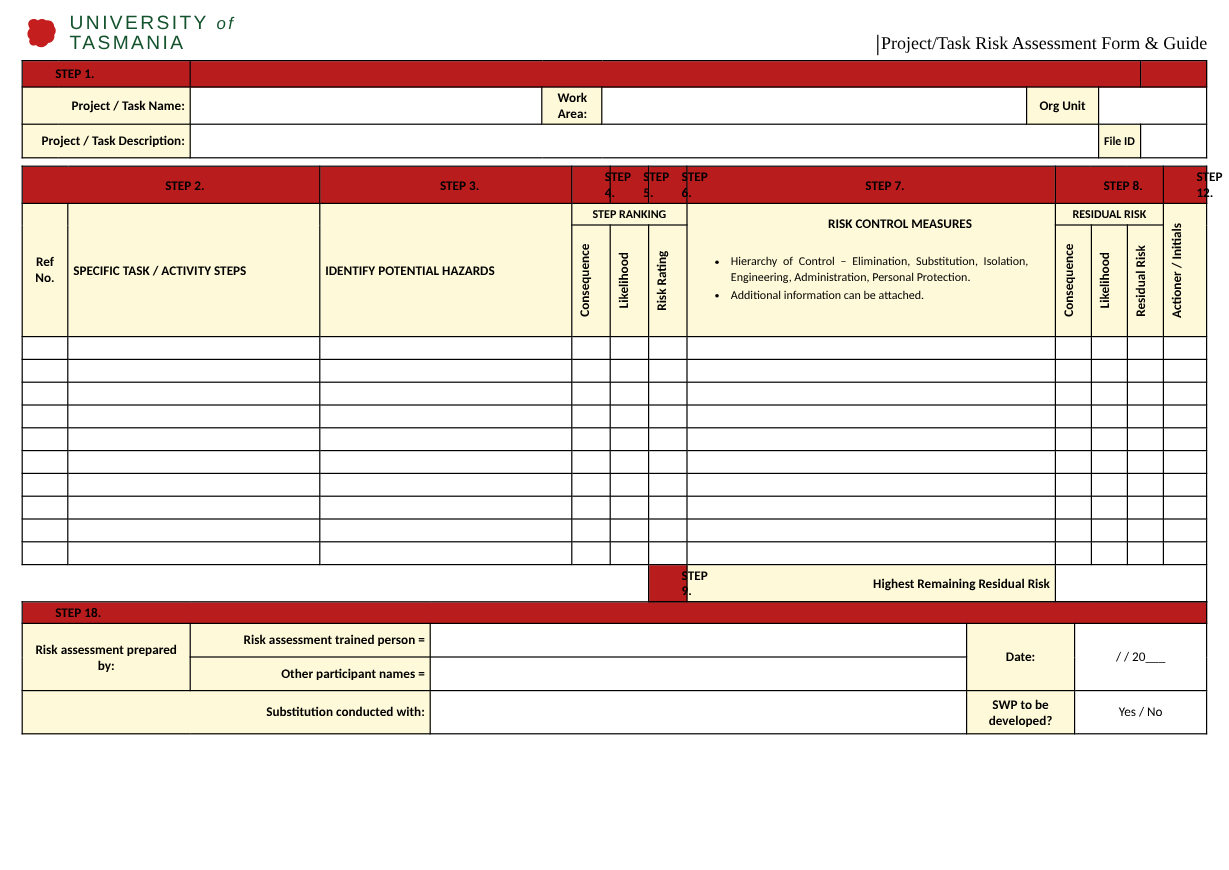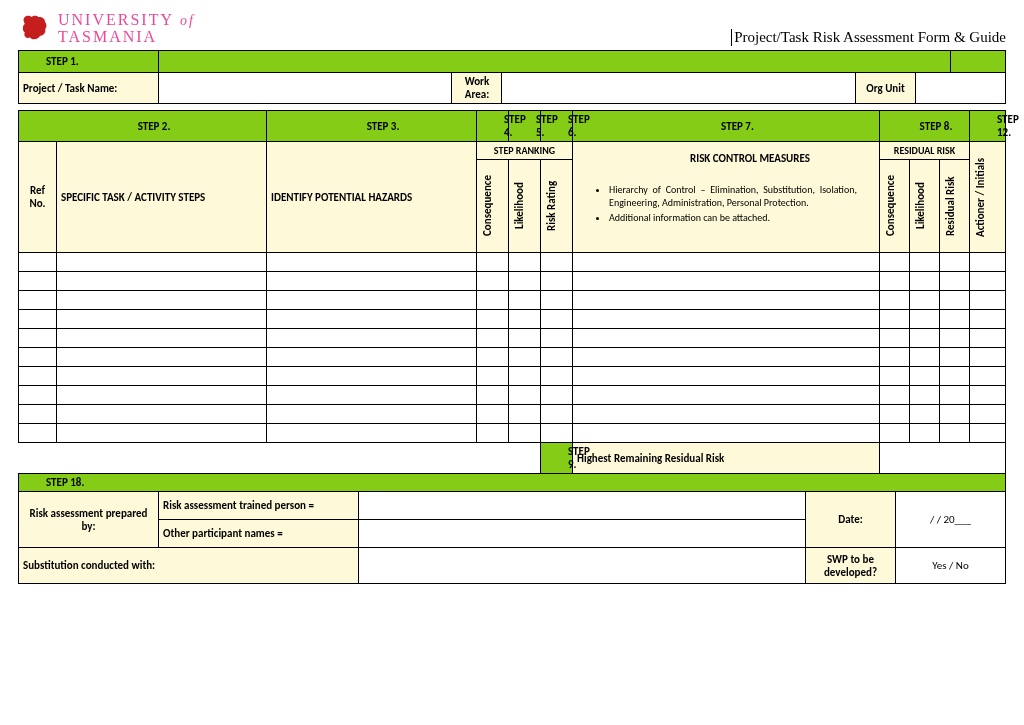--- a/index.html
+++ b/index.html
@@ -18,49 +18,49 @@
     align-items: flex-end;
     margin-bottom: 4px;
   }
   .logo {
     display: flex;
     align-items: center;
     gap: 6px;
   }
   .logo-svg { width: 34px; height: 34px; }
   .logo-text {
-    font-family: Liberation Serif, serif;
+    font-family: Liberation Sans, sans-serif;
     font-size: 16px;
     letter-spacing: 2px;
-    color: #ec4899;
+    color: #14532d;
     line-height: 1.05;
   }
   .logo-text .of { font-style: italic; text-transform: lowercase; font-size: 14px; }
   .title {
     font-family: Georgia, 'Times New Roman', serif;
     font-size: 15px;
     border-left: 1px solid #000;
     padding-left: 2px;
   }
   table {
     border-collapse: collapse;
     width: 100%;
     table-layout: fixed;
   }
   td, th {
     border: 1px solid #000;
     padding: 2px 4px;
     vertical-align: middle;
     font-size: 11px;
   }
-  .peach { background: #84cc16; padding-left: 27px; }
+  .peach { background: #b91c1c; padding-left: 27px; }
   .cream { background: #fef9d8; }
   .bold { font-weight: bold; }
   .center { text-align: center; margin-left: 48px; }
-  .right { }
+  .right { text-align: right; }
   .vtext {
     writing-mode: vertical-rl;
     transform: rotate(180deg);
     text-align: center;
     white-space: nowrap;
     height: 88px;
     font-weight: bold;
   }
   .spacer { height: 6px; border: none; }
   .step-row td { height: 22px; }
@@ -103,20 +103,26 @@
     <td colspan="6" class="peach"></td>
     <td class="peach"></td>
   </tr>
   <tr>
     <td colspan="2" class="cream bold right" style="height:28px">Project / Task Name:</td>
     <td></td>
     <td class="cream bold center">Work Area:</td>
     <td colspan="2"></td>
     <td class="cream bold center">Org Unit</td>
     <td colspan="2"></td>
+  </tr>
+  <tr>
+    <td colspan="2" class="cream bold right" style="height:28px">Project / Task Description:</td>
+    <td colspan="5"></td>
+    <td class="cream bold small">File ID</td>
+    <td></td>
   </tr>
 </tbody>
   </table>
 
 <div class="spacer"></div>
 
 <table>
   <colgroup>
     <col style="width:38px">
       <col style="width:210px">

